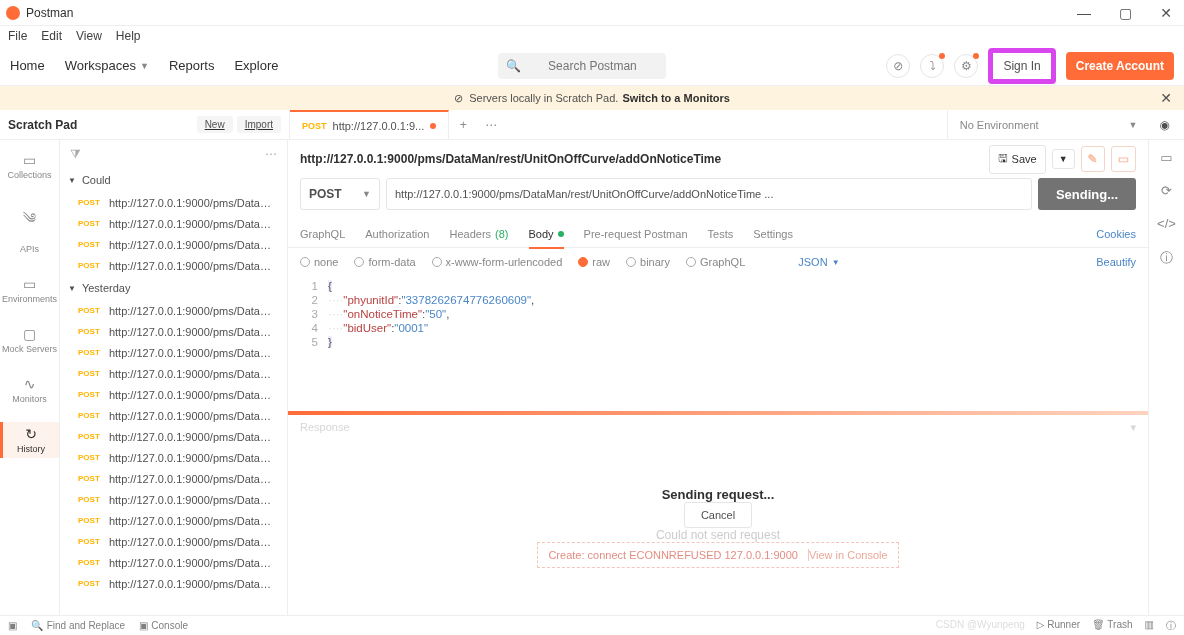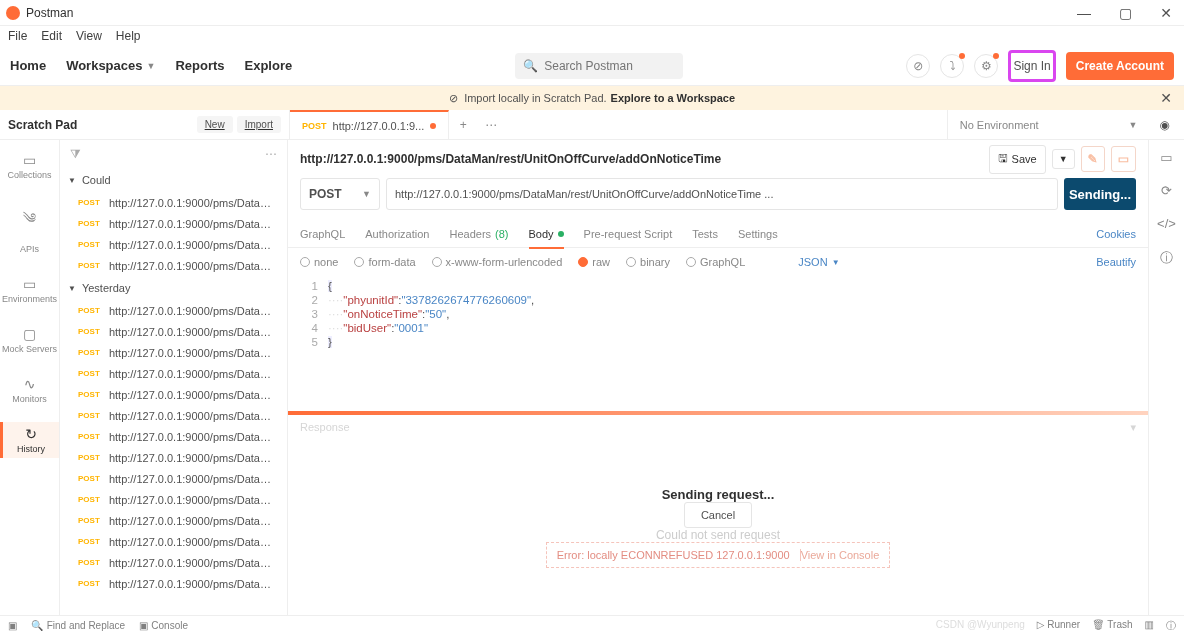--- a/index.html
+++ b/index.html
@@ -4,29 +4,29 @@
 <style>
 * { box-sizing: border-box; margin: 0; padding: 0; font-family: -apple-system, "Segoe UI", Arial, sans-serif; }
 body { width: 1184px; height: 635px; overflow: hidden; font-size: 12px; color: #505050; background: #fff; display: flex; flex-direction: column; }
 .titlebar { height: 26px; display: flex; align-items: center; padding: 0 6px; border-bottom: 1px solid #eee; }
 .titlebar .logo { width: 14px; height: 14px; border-radius: 50%; background: #ff6c37; margin-right: 6px; }
 .titlebar .title { font-size: 12px; color: #303030; }
 .titlebar .winctrl { margin-left: auto; display: flex; gap: 28px; padding-right: 6px; font-size: 14px; color: #505050; }
 .menubar { height: 20px; display: flex; align-items: center; gap: 14px; padding: 0 8px; font-size: 12px; color: #404040; }
 .topnav { height: 40px; display: flex; align-items: center; padding: 0 10px; border-bottom: 1px solid #eee; }
 .topnav .nav-left { display: flex; align-items: center; gap: 20px; }
-.topnav .nav-item { font-size: 13px; font-weight: 700; color: #303030; }
+.topnav .nav-item { font-size: 13px; font-weight: 400; color: #303030; }
 .topnav .wspace { display: flex; align-items: center; gap: 4px; }
 .topnav .chev { font-size: 9px; color: #888; }
 .topnav .search { margin-left: auto; margin-right: auto; width: 168px; height: 26px; background: #f2f2f2; border-radius: 4px; display: flex; align-items: center; padding: 0 8px; color: #888; gap: 6px; }
-.topnav .search input { border: none; background: transparent; outline: none; font-size: 12px; color: #888; width: 130px; }
+.topnav .search input { border: none; background: transparent; outline: none; font-size: 12px; color: #888; width: 130px; text-align: center; }
 .topnav .right-icons { display: flex; align-items: center; gap: 10px; }
 .icon-circle { width: 24px; height: 24px; border-radius: 50%; border: 1px solid #e5e5e5; display: flex; align-items: center; justify-content: center; font-size: 12px; color: #888; position: relative; }
 .dot-badge { position: absolute; top: -2px; right: -2px; width: 6px; height: 6px; border-radius: 50%; background: #ff6c37; }
-.signin { font-size: 12px; color: #505050; padding: 6px 2px; border: 3px solid #d946ef; border-radius: 4px; }
+.signin { font-size: 12px; color: #505050; padding: 6px 10px; border: 5px solid #d946ef; border-radius: 4px; }
 .create { background: #ff6c37; color: #fff; font-size: 12px; font-weight: 600; padding: 7px 10px; border-radius: 4px; border: none; }
 .banner { height: 24px; background: #fef3df; display: flex; align-items: center; justify-content: center; color: #505050; font-size: 11px; position: relative; }
 .banner .switch { font-weight: 600; color: #303030; margin-left: 4px; }
 .banner .close { position: absolute; right: 12px; font-size: 14px; }
 .tabrow { height: 30px; display: flex; align-items: center; border-bottom: 1px solid #eee; }
 .scratch { width: 290px; height: 30px; display: flex; align-items: center; padding: 0 8px; border-right: 1px solid #eee; font-weight: 600; color: #303030; font-size: 12px; }
 .scratch .btns { margin-left: auto; display: flex; gap: 4px; text-decoration: underline; }
 .smallbtn { background: #f5f5f5; border: none; padding: 3px 8px; border-radius: 3px; font-size: 10px; color: #505050; }
 .reqtab { height: 30px; display: flex; align-items: center; padding: 0 12px; border-right: 1px solid #eee; border-top: 2px solid #ff6c37; font-size: 11px; gap: 6px; }
 .reqtab .method { color: #ffb400; font-weight: 700; font-size: 9px; }
@@ -49,21 +49,21 @@
 .workspace { flex: 1; display: flex; overflow: hidden; }
 .mainpane { flex: 1; display: flex; flex-direction: column; overflow: hidden; }
 .urlhead { height: 38px; display: flex; align-items: center; padding: 0 12px; font-size: 12px; font-weight: 600; color: #303030; }
 .urlhead .right { margin-left: auto; display: flex; align-items: center; gap: 6px; }
 .savebtn { display: flex; align-items: center; gap: 4px; border: 1px solid #e5e5e5; padding: 4px 8px; border-radius: 3px; font-size: 11px; font-weight: 400; }
 .savedrp { border: 1px solid #e5e5e5; padding: 4px 6px; border-radius: 3px; font-size: 9px; }
 .editic { border: 1px solid #f4d6c9; padding: 5px 6px; border-radius: 3px; color: #f9bfa3; }
 .reqline { display: flex; align-items: center; gap: 6px; padding: 0 12px 10px; }
 .methodsel { border: 1px solid #e5e5e5; border-radius: 3px; height: 32px; width: 80px; display: flex; align-items: center; padding: 0 8px; font-size: 12px; font-weight: 600; }
 .urlin { flex: 1; border: 1px solid #e5e5e5; border-radius: 3px; height: 32px; padding: 0 8px; font-size: 11px; color: #505050; display: flex; align-items: center; overflow: hidden; white-space: nowrap; }
-.sending { height: 32px; padding: 0 5px; background: #0c4a6e; color: #fff; border: none; border-radius: 3px; font-size: 13px; font-weight: 600; }
+.sending { height: 32px; padding: 0 18px; background: #737373; color: #fff; border: none; border-radius: 3px; font-size: 13px; font-weight: 600; }
 .reqtabs { height: 28px; display: flex; align-items: center; gap: 20px; padding: 0 12px; border-bottom: 1px solid #eee; font-size: 11px; color: #888; }
 .reqtabs .tab { position: relative; height: 28px; display: flex; align-items: center; gap: 4px; }
 .reqtabs .active { color: #303030; }
 .reqtabs .active::after { content: ""; position: absolute; bottom: -1px; left: 0; right: 0; height: 2px; background: #ff6c37; }
 .reqtabs .greendot { width: 6px; height: 6px; border-radius: 50%; background: #2ab064; }
 .reqtabs .hnum { color: #2ab064; }
 .reqtabs .cookies { margin-left: auto; color: #4a86c5; }
 .bodytype { height: 28px; display: flex; align-items: center; gap: 16px; padding: 0 12px; font-size: 11px; color: #888; }
 .bodytype .radopt { display: flex; align-items: center; gap: 4px; }
 .radc { width: 10px; height: 10px; border-radius: 50%; border: 1px solid #aaa; }
@@ -131,22 +131,22 @@
     <span class="icon-circle">⊘</span>
     <span class="icon-circle">⤵<span class="dot-badge"></span></span>
     <span class="icon-circle">⚙<span class="dot-badge"></span></span>
     <span class="signin">Sign In</span>
     <button class="create">Create Account</button>
   </div>
 </div>
 
 <div class="banner">
   <span style="margin-right:6px;">⊘</span>
-  <span>Import locally in Scratch Pad.</span>
-  <span class="switch">Explore to a Workspace</span>
+  <span>Servers locally in Scratch Pad.</span>
+  <span class="switch">Switch to a Monitors</span>
   <span class="close">✕</span>
 </div>
 
 <div class="tabrow">
   <div class="scratch">
     <span>Scratch Pad</span>
     <div class="btns">
       <button class="smallbtn">New</button>
       <button class="smallbtn">Import</button>
     </div>
@@ -317,21 +317,21 @@
         <span class="tab">GraphQL</span>
         <span class="tab">Authorization</span>
         <span class="tab">
             <span>Headers</span> 
             <span class="hnum">(8)</span>
           </span>
         <span class="tab active">
             <span>Body</span>
             <span class="greendot"></span>
           </span>
-        <span class="tab">Pre-request Script</span>
+        <span class="tab">Pre-request Postman</span>
         <span class="tab">Tests</span>
         <span class="tab">Settings</span>
         <a class="cookies">Cookies</a>
       </div>
       <div class="bodytype">
         <span class="radopt">
             <span class="radc"></span>
             <span>none</span>
           </span>
         <span class="radopt">
@@ -380,21 +380,21 @@
       <div class="resp">
         <div class="resphead">
             <span>Response</span>
             <span class="chev">▾</span>
           </div>
         <div class="respbody">
           <div class="sending-txt">Sending request...</div>
           <button class="cancelbtn">Cancel</button>
           <div>Could not send request</div>
           <div class="errbox">
-            <span class="err">Error: locally ECONNREFUSED 127.0.0.1:9000</span>
+            <span class="err">Create: connect ECONNREFUSED 127.0.0.1:9000</span>
             <a class="view">View in Console</a>
           </div>
         </div>
       </div>
     </div>
 
     <div class="rightrail">
       <span>▭</span>
       <span>⟳</span>
       <span>&lt;/&gt;</span>

